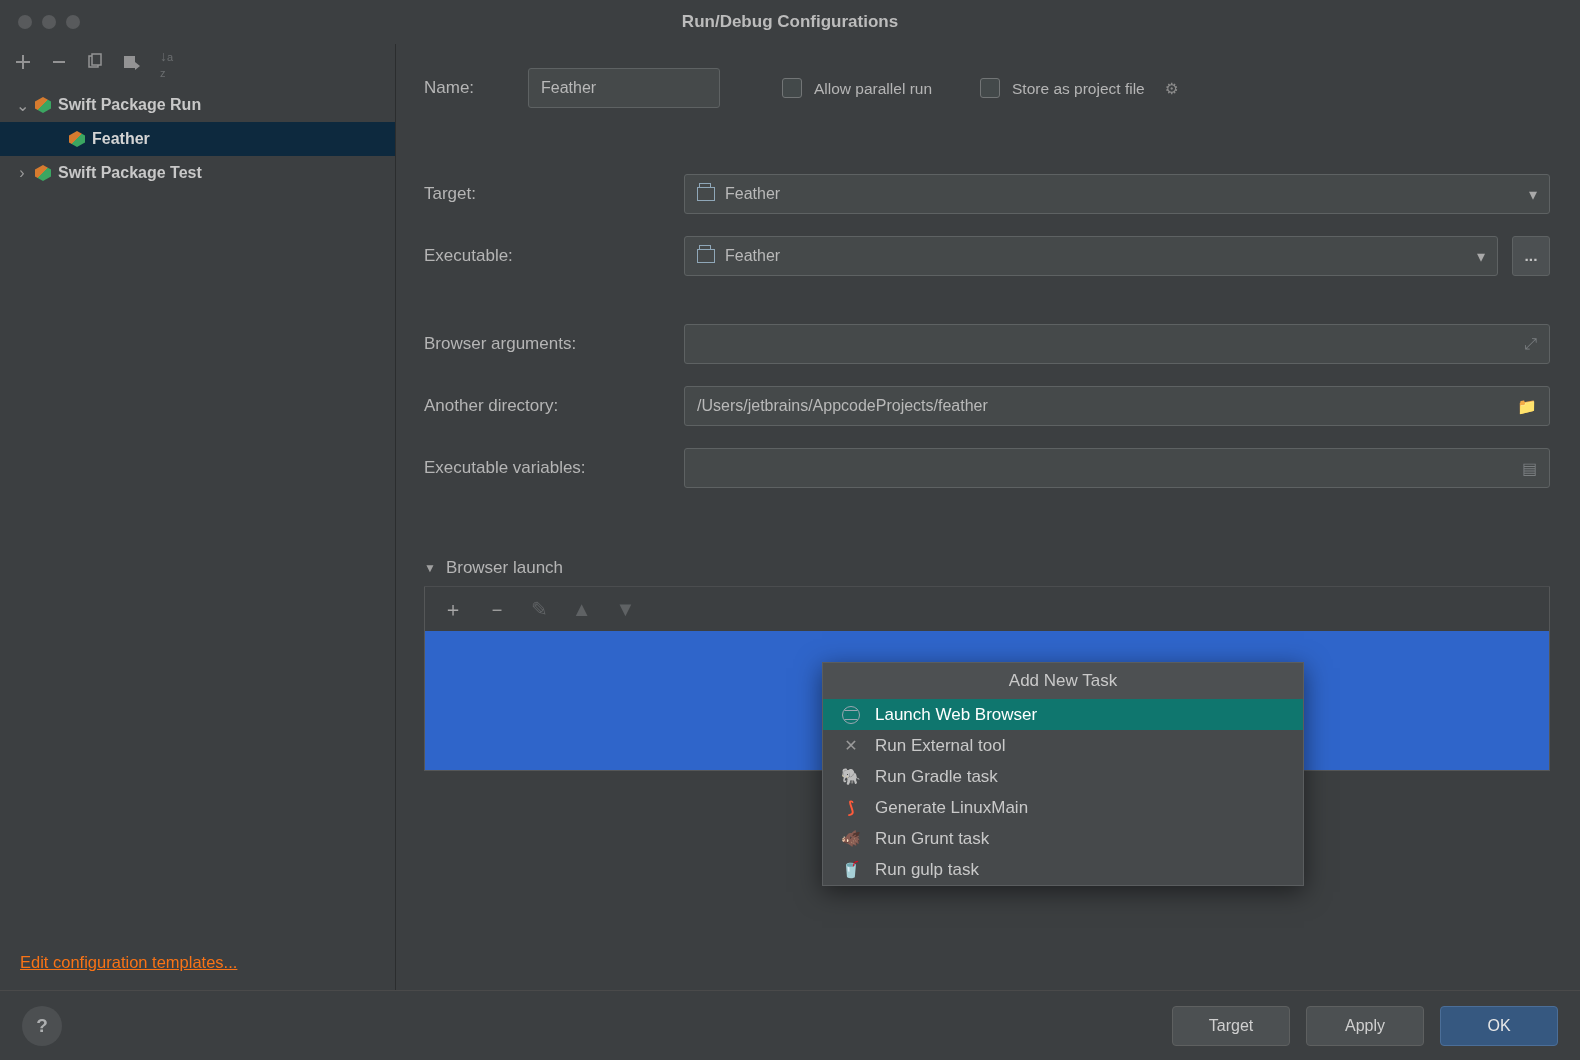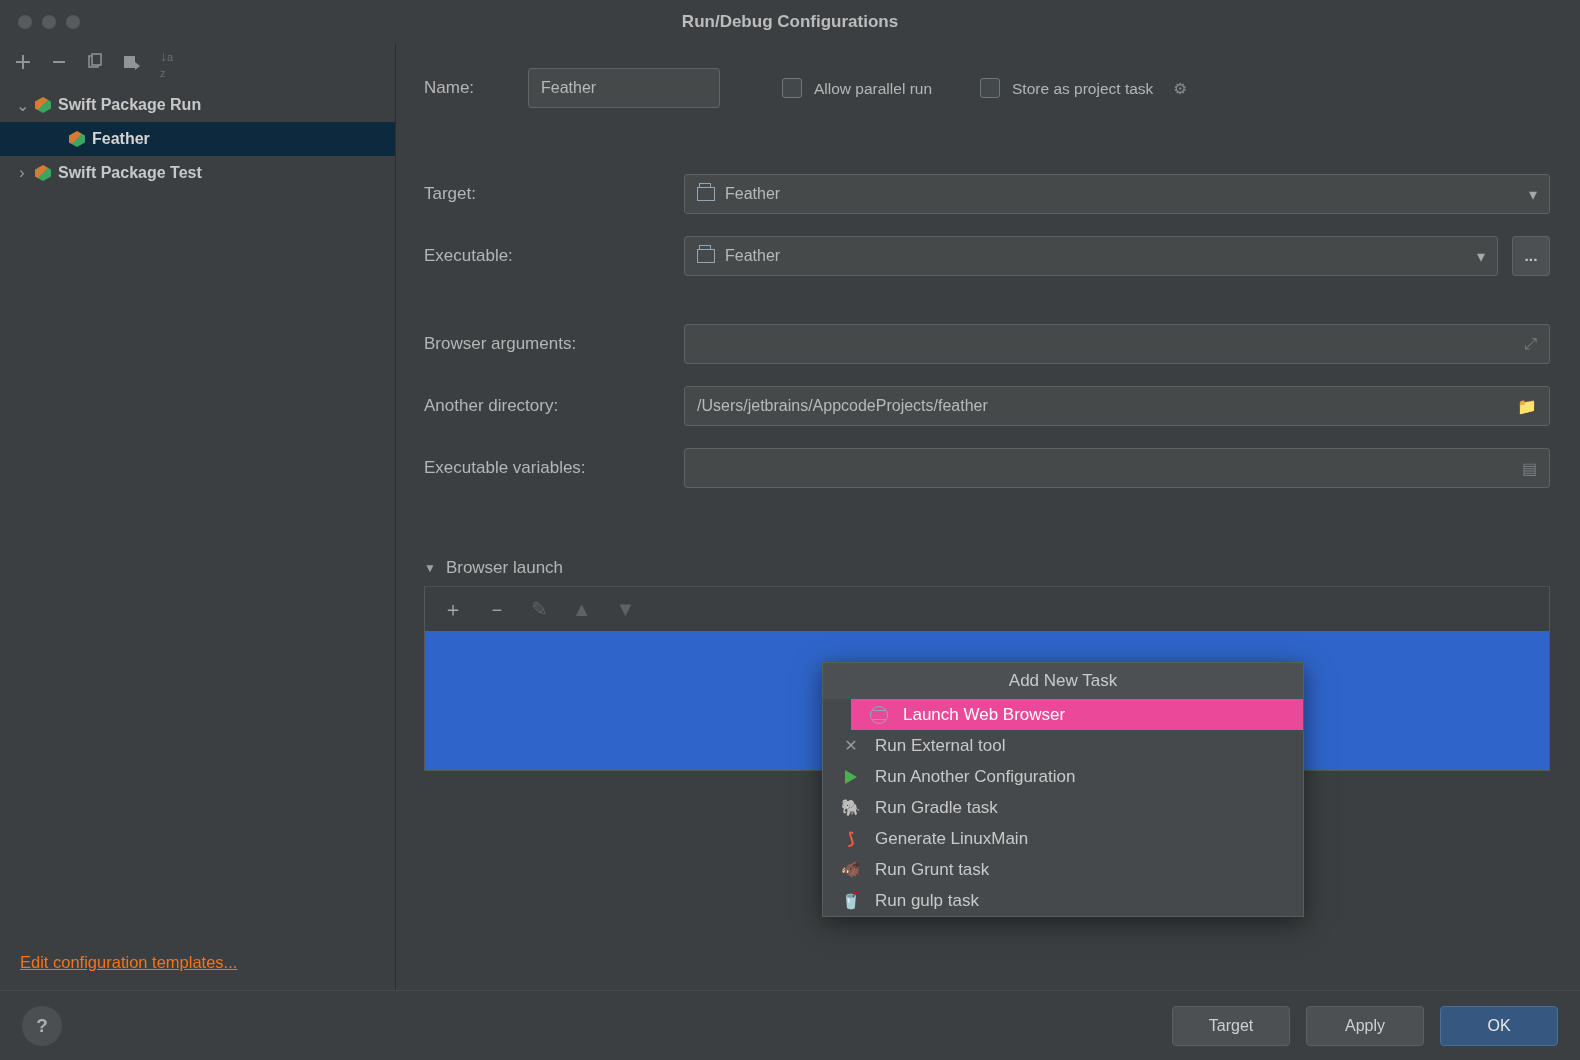--- a/index.html
+++ b/index.html
@@ -166,21 +166,21 @@
   font-size: 17px;
 }
 .popup-item {
   display: flex;
   align-items: center;
   gap: 14px;
   padding: 5.5px 18px;
   color: #c9c9c9;
   font-size: 17px;
 }
-.popup-item.sel { background: #ec4899; color: #fff; margin-left: 28px; }
+.popup-item.sel { background: #0f766e; color: #fff; }
 .pi-icon { width: 20px; height: 20px; display: flex; align-items: center; justify-content: center; font-size: 16px; }
 .globe { width: 18px; height: 18px; border-radius: 50%; border: 1.5px solid #9aa7b1; position: relative; overflow: hidden; }
 .globe::before { content: ""; position: absolute; inset: 3px 0; border-top: 1px solid #9aa7b1; border-bottom: 1px solid #9aa7b1; }
 .tools-ic { color: #9a9a9a; }
 .play { width: 0; height: 0; border-left: 12px solid #4caf50; border-top: 7px solid transparent; border-bottom: 7px solid transparent; }
 .elephant { color: #9a9a9a; }
 .swift { color: #ff5b3b; font-weight: bold; }
 .grunt { color: #e6a13a; }
 .gulp { color: #e04646; }
 </style>
@@ -244,21 +244,21 @@
         <div class="text-input name-input">
             <span>Feather</span>
           </div>
         <div class="checks">
           <div class="check">
             <span class="check-box"></span>
             <span>Allow parallel run</span>
           </div>
           <div class="check">
             <span class="check-box"></span>
-            <span>Store as project task</span>
+            <span>Store as project file</span>
             <span class="gear">⚙</span>
           </div>
         </div>
       </div>
 
       <div style="height:44px;"></div>
 
       <div class="row">
         <div class="lbl">Target:</div>
         <div class="dropdown form-wide">
@@ -333,26 +333,20 @@
           <span class="pi-icon">
               <span class="globe"></span>
             </span>
           <span>Launch Web Browser</span>
         </div>
         <div class="popup-item">
           <span class="pi-icon tools-ic">✕</span>
           <span>Run External tool</span>
         </div>
         <div class="popup-item">
-          <span class="pi-icon">
-              <span class="play"></span>
-            </span>
-          <span>Run Another Configuration</span>
-        </div>
-        <div class="popup-item">
           <span class="pi-icon elephant">🐘</span>
           <span>Run Gradle task</span>
         </div>
         <div class="popup-item">
           <span class="pi-icon swift">⟆</span>
           <span>Generate LinuxMain</span>
         </div>
         <div class="popup-item">
           <span class="pi-icon grunt">🐗</span>
           <span>Run Grunt task</span>

